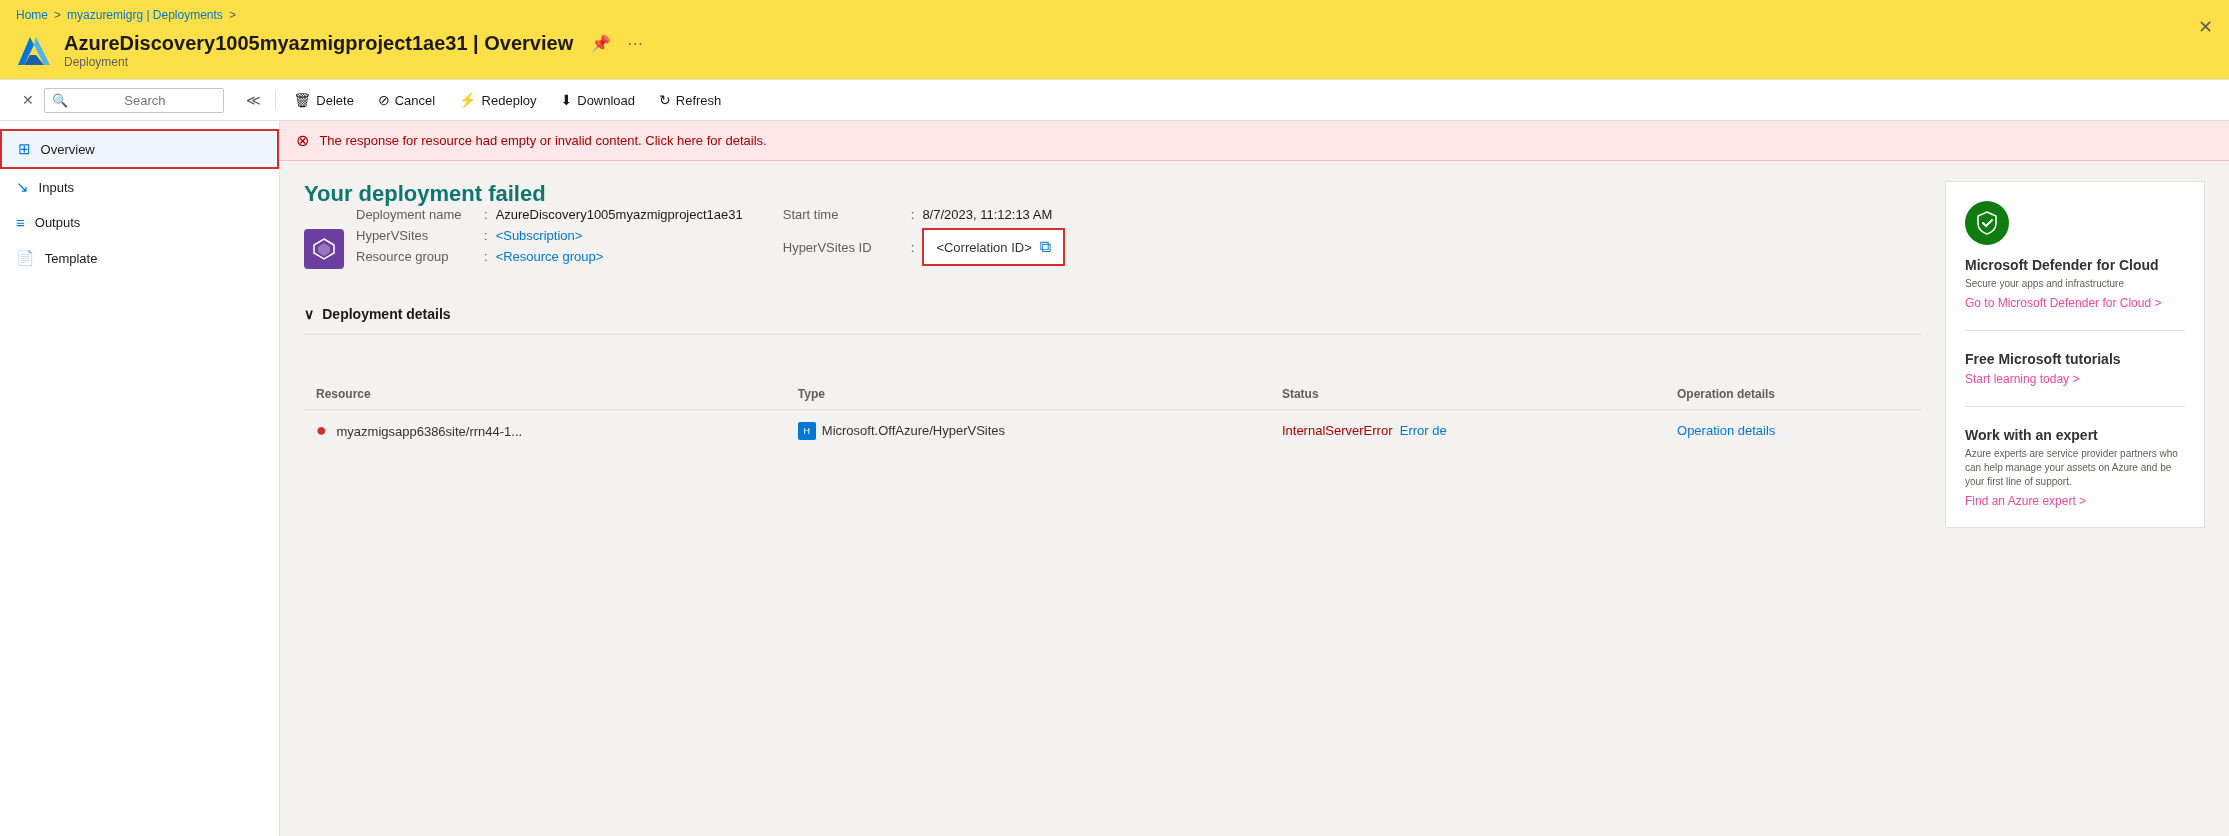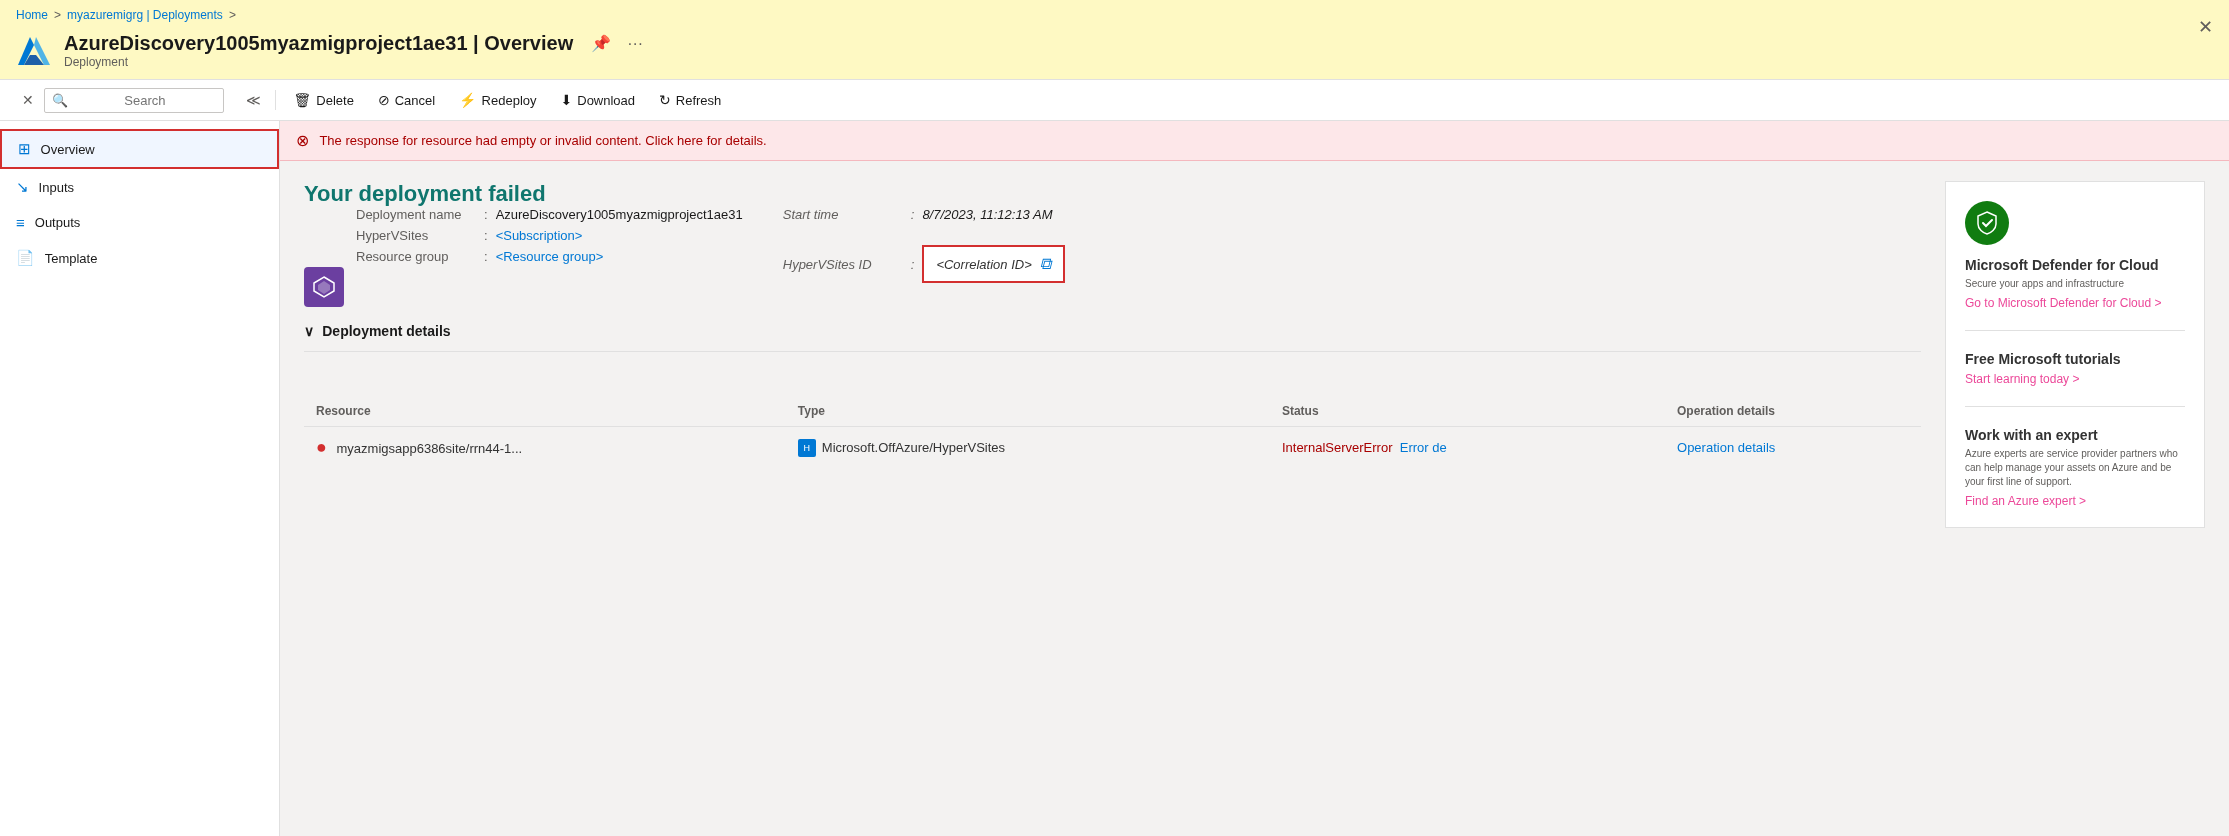--- a/index.html
+++ b/index.html
@@ -1,19 +1,19 @@
 <!DOCTYPE html>
 <html><head>
   <meta charset="utf-8">
   <style>
     * { box-sizing: border-box; margin: 0; padding: 0; }
     body { font-family: 'Segoe UI', Arial, sans-serif; font-size: 13px; color: #333; background: #f3f2f1; display: flex; flex-direction: column; height: 100vh; overflow: hidden; }
 
     
-    .top-header { background: #fef9c3; padding: 0 16px; border-bottom: 1px solid #e0e0e0; }
+    .top-header { background: #fde047; padding: 0 16px; border-bottom: 1px solid #e0e0e0; }
     .breadcrumb { display: flex; align-items: center; gap: 6px; padding: 8px 0 4px; font-size: 12px; color: #0078d4; }
     .breadcrumb span { color: #605e5c; }
     .breadcrumb a { color: #0078d4; text-decoration: none; }
     .resource-title { display: flex; align-items: center; gap: 12px; padding: 6px 0 10px; }
     .resource-icon { width: 36px; height: 36px; }
     .resource-name-block h1 { font-size: 20px; font-weight: 600; color: #1a1a1a; display: flex; align-items: center; gap: 10px; }
     .resource-name-block .subtitle { font-size: 12px; color: #605e5c; }
     .title-icons { display: flex; gap: 8px; align-items: center; margin-left: 4px; }
     .title-icon-btn { background: none; border: none; cursor: pointer; color: #605e5c; font-size: 16px; padding: 2px 4px; }
     .close-btn { position: absolute; right: 16px; top: 16px; background: none; border: none; cursor: pointer; font-size: 18px; color: #605e5c; }
@@ -45,35 +45,35 @@
     
     .content-body { padding: 20px 24px; flex: 1; display: flex; gap: 24px; }
     .content-left { flex: 1; }
     .content-right { width: 260px; flex-shrink: 0; }
 
     .failed-title { font-size: 22px; font-weight: 600; color: #0f766e; }
 
     
     .dep-info { display: flex; gap: 40px; margin-bottom: 24px; }
     .dep-info-left { display: flex; flex-direction: column; gap: 6px; }
-    .dep-info-right { display: flex; flex-direction: column; gap: 23px; font-style: italic; }
+    .dep-info-right { display: flex; flex-direction: column; gap: 6px; }
     .info-row { display: flex; align-items: center; gap: 8px; font-size: 13px; }
     .info-label { color: #605e5c; width: 120px; }
     .info-colon { color: #605e5c; }
     .info-value { color: #1a1a1a; }
     .info-value.link { color: #0078d4; text-decoration: none; cursor: pointer; }
 
     
     .correlation-box { border: 2px solid #d32f2f; padding: 8px 12px; display: flex; align-items: center; gap: 8px; background: white; }
     .copy-icon { cursor: pointer; color: #0078d4; font-size: 16px; }
 
     
     .dep-icon-circle { width: 40px; height: 40px; background: #6b3fa0; border-radius: 4px; display: flex; align-items: center; justify-content: center; color: white; font-size: 20px; margin-right: 12px; flex-shrink: 0; }
 
-    .dep-header { display: flex; align-items: flex-end; margin-bottom: 16px; }
+    .dep-header { display: flex; align-items: center; margin-bottom: 16px; }
 
     
     .details-section { margin-top: 8px; }
     .details-toggle { display: flex; align-items: center; gap: 8px; cursor: pointer; font-size: 14px; font-weight: 600; margin-bottom: 16px; color: #1a1a1a; border-bottom: 1px solid #e0e0e0; padding-bottom: 12px; }
 
     
     .dep-table { width: 100%; border-collapse: collapse; margin-top: 44px; }
     .dep-table th { text-align: left; padding: 8px 12px; font-size: 12px; font-weight: 600; color: #605e5c; border-bottom: 1px solid #e0e0e0; }
     .dep-table td { padding: 10px 12px; font-size: 13px; border-bottom: 1px solid #f3f2f1; vertical-align: middle; }
 

